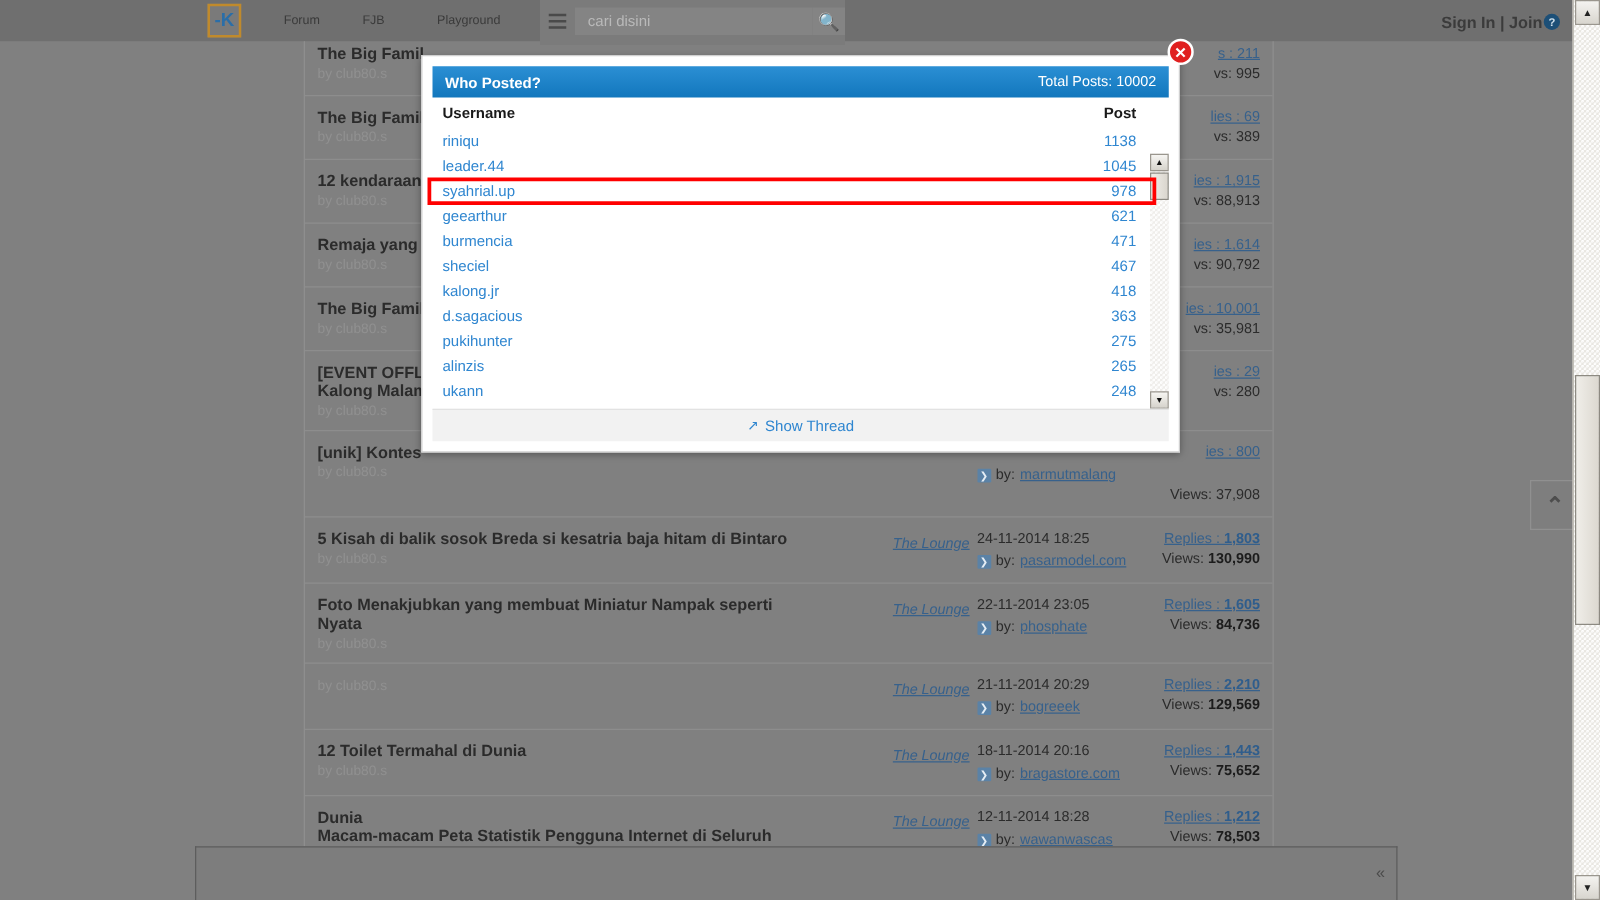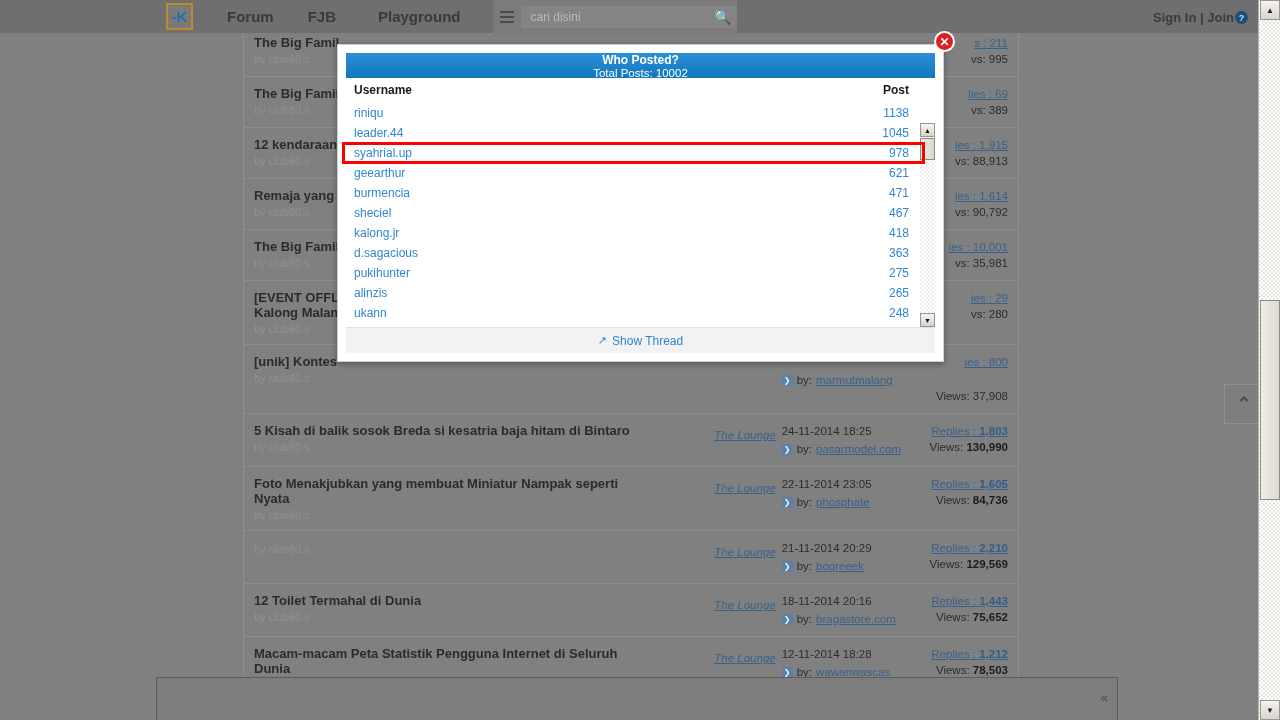--- a/index.html
+++ b/index.html
@@ -23,21 +23,21 @@
     background: #6f6f6f;
     display: flex; align-items: center;
   }
   .logo-box {
     margin-left: 166px; width: 27px; height: 27px;
     border: 2px solid #c08a2c; background: #7a7a7a;
     display: flex; align-items: center; justify-content: center;
     color: #2a6ea8; font-weight: bold; font-size: 15px; line-height: 1;
   }
   .nav-link {
-    color: #3a3a3a; font-size: 15px; font-weight: bold;
+    color: #3a3a3a; font-size: 10px; font-weight: normal;
     margin-left: 34px; white-space: nowrap;
   }
   .nav-link.fjb { }
   .nav-link.pg  { margin-left: 42px; }
   .search-wrap {
     margin-left: 32px; display: flex; align-items: center;
     height: 38px; background: #7b7b7b;
   }
   .hamburger {
     width: 28px; height: 22px;
@@ -152,21 +152,21 @@
   
   .modal {
     position: absolute; left: 337px; top: 44px; width: 607px; height: 318px;
     background: #ffffff; border: 1px solid #d0d0d0;
     box-shadow: 0 2px 6px rgba(0,0,0,.35);
   }
   .modal-head {
     margin: 8px 8px 0 8px; height: 25px;
     background: linear-gradient(#2b8fd4, #1277bd);
     display: flex; align-items: center; justify-content: space-between;
-    padding: 0 10px; color: #ffffff; font-size: 12px; font-weight: bold; flex-direction: column;
+    padding: 0 10px; color: #ffffff; font-size: 12px; font-weight: bold;
   }
   .modal-total { font-weight: normal; font-size: 11.5px; }
   .modal-body {
     position: absolute; left: 8px; top: 33px; right: 8px; bottom: 34px;
     overflow: hidden;
   }
   .col-head {
     display: flex; justify-content: space-between;
     font-size: 12px; font-weight: bold; color: #1a1a1a;
     padding: 5px 26px 6px 8px;
@@ -429,22 +429,22 @@
         </div>
       </div>
       <div class="tstat">
         <div class="rep"><span>Replies : </span><b>1,443</b></div>
         <div class="views"><span>Views: </span><b>75,652</b></div>
       </div>
     </div>
 
     <div class="trow" style="min-height:64px;">
       <div class="tmain">
+        <div class="ttitle">Dunia</div>
         <div class="ttitle">Macam-macam Peta Statistik Pengguna Internet di Seluruh</div>
-        <div class="ttitle">Dunia</div>
         <div class="tby">by club80.s</div>
       </div>
       <div class="tforum"><a>The Lounge</a></div>
       <div class="tdate">
         <span>12-11-2014 18:28</span>
         <div class="by-line">
           <span class="goicon">❯</span>
           <span>by:</span>
           <a>wawanwascas</a>
         </div>

